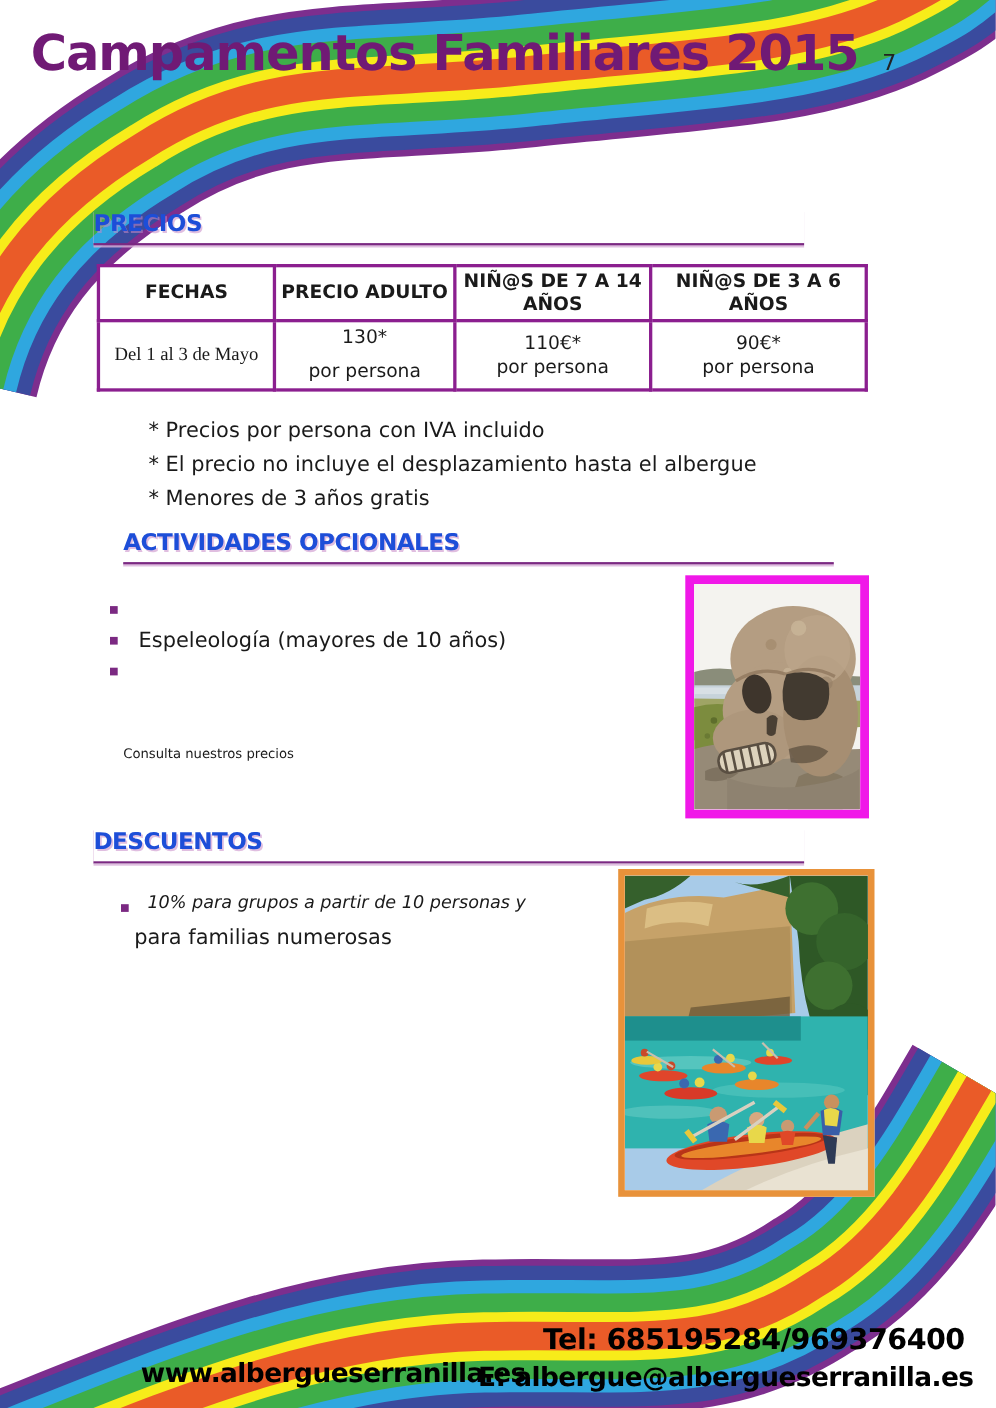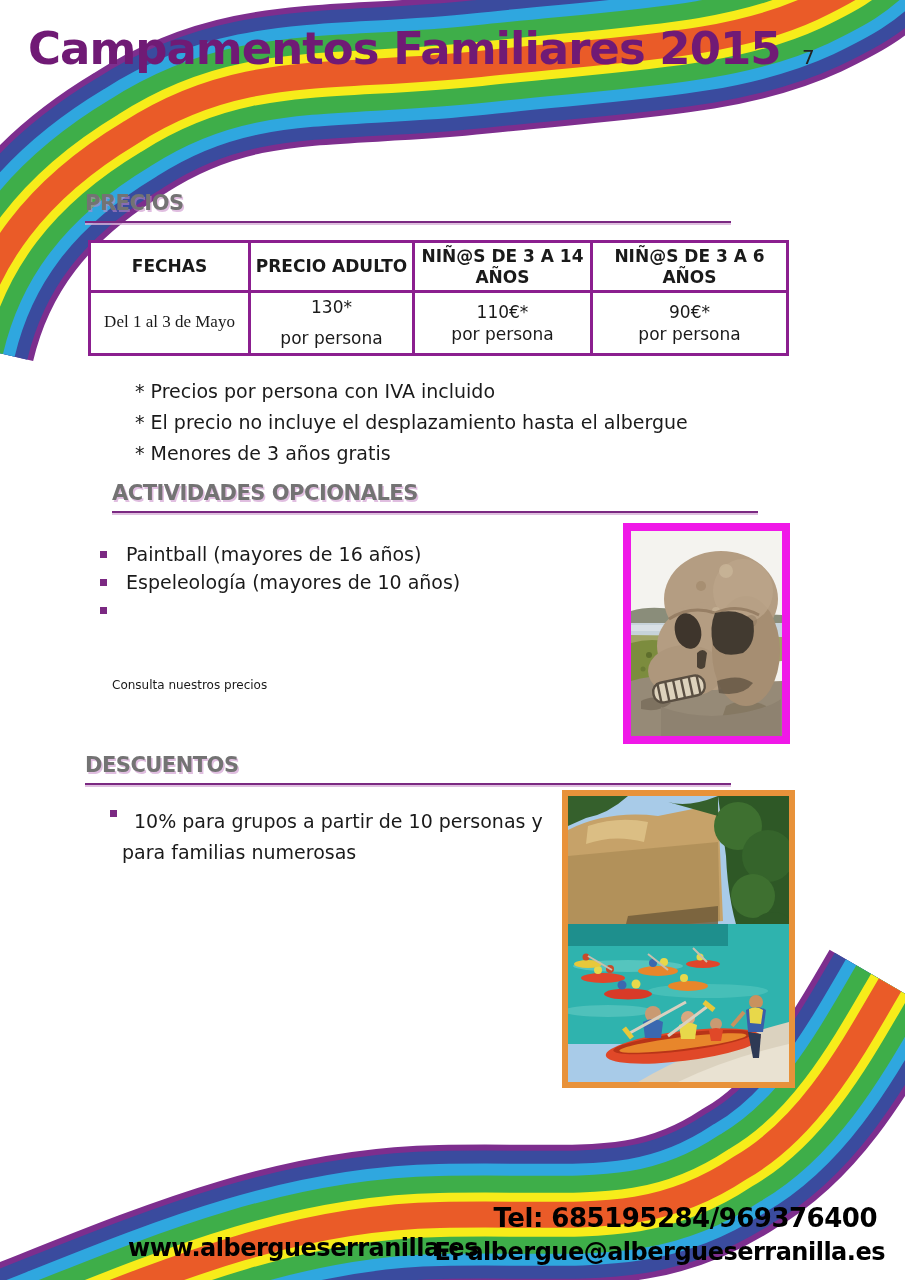--- a/index.html
+++ b/index.html
@@ -16,21 +16,21 @@
 
   .doc-title {
     position:absolute; left:28px; top:22px; width:680px;
     font-size:45px; font-weight:700; letter-spacing:-1px; color:#701a75;
     white-space:nowrap; z-index:3;
   }
   .page-number { position:absolute; left:802px; top:45px; font-size:20px; color:#222; z-index:3; }
 
   .section-heading {
     position:absolute; left:85px; width:646px;
-    font-size:21px; font-weight:700; letter-spacing:-0.5px; color:#737373;
+    font-size:21px; font-weight:700; letter-spacing:-0.5px; color:#1d4ed8;
     text-shadow:1.5px 1.5px 0 rgba(199,137,199,0.55);
     border-bottom:2px solid #7B2982;
     box-shadow:0 2px 0 rgba(216,176,216,0.8);
     padding-bottom:6px;
   }
   #precios-heading { top:191px; }
   #actividades-heading { top:481px;margin-left:27px; }
   #descuentos-heading { top:753px; }
 
   table.price-table {
@@ -51,21 +51,21 @@
 
   .notes { position:absolute; left:135px; top:376px; font-size:19px; line-height:31px; }
 
   .bullet-list { position:absolute; left:100px; top:540px; }
   .bullet-item { display:flex; align-items:center; height:28px; font-size:19px; }
   .sq {
     display:inline-block; width:7px; height:7px; background:#7B2982; margin-right:19px; flex:0 0 7px;
   }
   .consulta { position:absolute; left:96px; top:678px; font-size:12px;margin-left:16px; }
 
-  .disc-line1 { position:absolute; left:110px; top:810px; font-size:19px; display:flex; align-items:flex-start; }
+  .disc-line1 { position:absolute; left:110px; top:810px; font-size:16px; display:flex; align-items:flex-end;font-style:italic; }
   .disc-line1 .sq { margin-right:17px; }
   .disc-line2 { position:absolute; left:122px; top:841px; font-size:19px; }
 
   .photo-frame { position:absolute; overflow:hidden; background:#fff; z-index:2; }
   #skull-frame { left:623px; top:523px; width:167px; height:221px; border:8px solid #F018E8; }
   #kayak-frame { left:562px; top:790px; width:233px; height:298px; border:6px solid #E8923A; }
   .photo-frame svg { display:block; }
 
   .footer-text { position:absolute; z-index:3; font-weight:700; color:#000000; white-space:nowrap; letter-spacing:-0.5px; }
   #footer-web { left:128px; top:1234px; font-size:24px; }
@@ -106,21 +106,21 @@
   <colgroup>
       <col class="c1">
       <col class="c2">
       <col class="c3">
       <col class="c4">
     </colgroup>
   <thead>
     <tr>
       <th>FECHAS</th>
       <th>PRECIO ADULTO</th>
-      <th>NIÑ@S DE 3 A 14 AÑOS</th>
+      <th>NIÑ@S DE 7 A 14 AÑOS</th>
       <th>NIÑ@S DE 3 A 6 AÑOS</th>
     </tr>
   </thead>
   <tbody>
     <tr>
       <td class="date-cell">Del 1 al 3 de Mayo</td>
       <td class="gap-lg">
         <div class="price-line">130*</div>
         <div class="price-line">por persona</div>
       </td>
@@ -140,21 +140,20 @@
   <div>* Precios por persona con IVA incluido</div>
   <div>* El precio no incluye el desplazamiento hasta el albergue</div>
   <div>* Menores de 3 años gratis</div>
 </div>
 
 <div id="actividades-heading" class="section-heading">ACTIVIDADES OPCIONALES</div>
 
 <div class="bullet-list">
   <div class="bullet-item">
     <span class="sq"></span>
-    <span>Paintball (mayores de 16 años)</span>
   </div>
   <div class="bullet-item">
     <span class="sq"></span>
     <span>Espeleología (mayores de 10 años)</span>
   </div>
   <div class="bullet-item">
     <span class="sq"></span>
   </div>
 </div>
 

